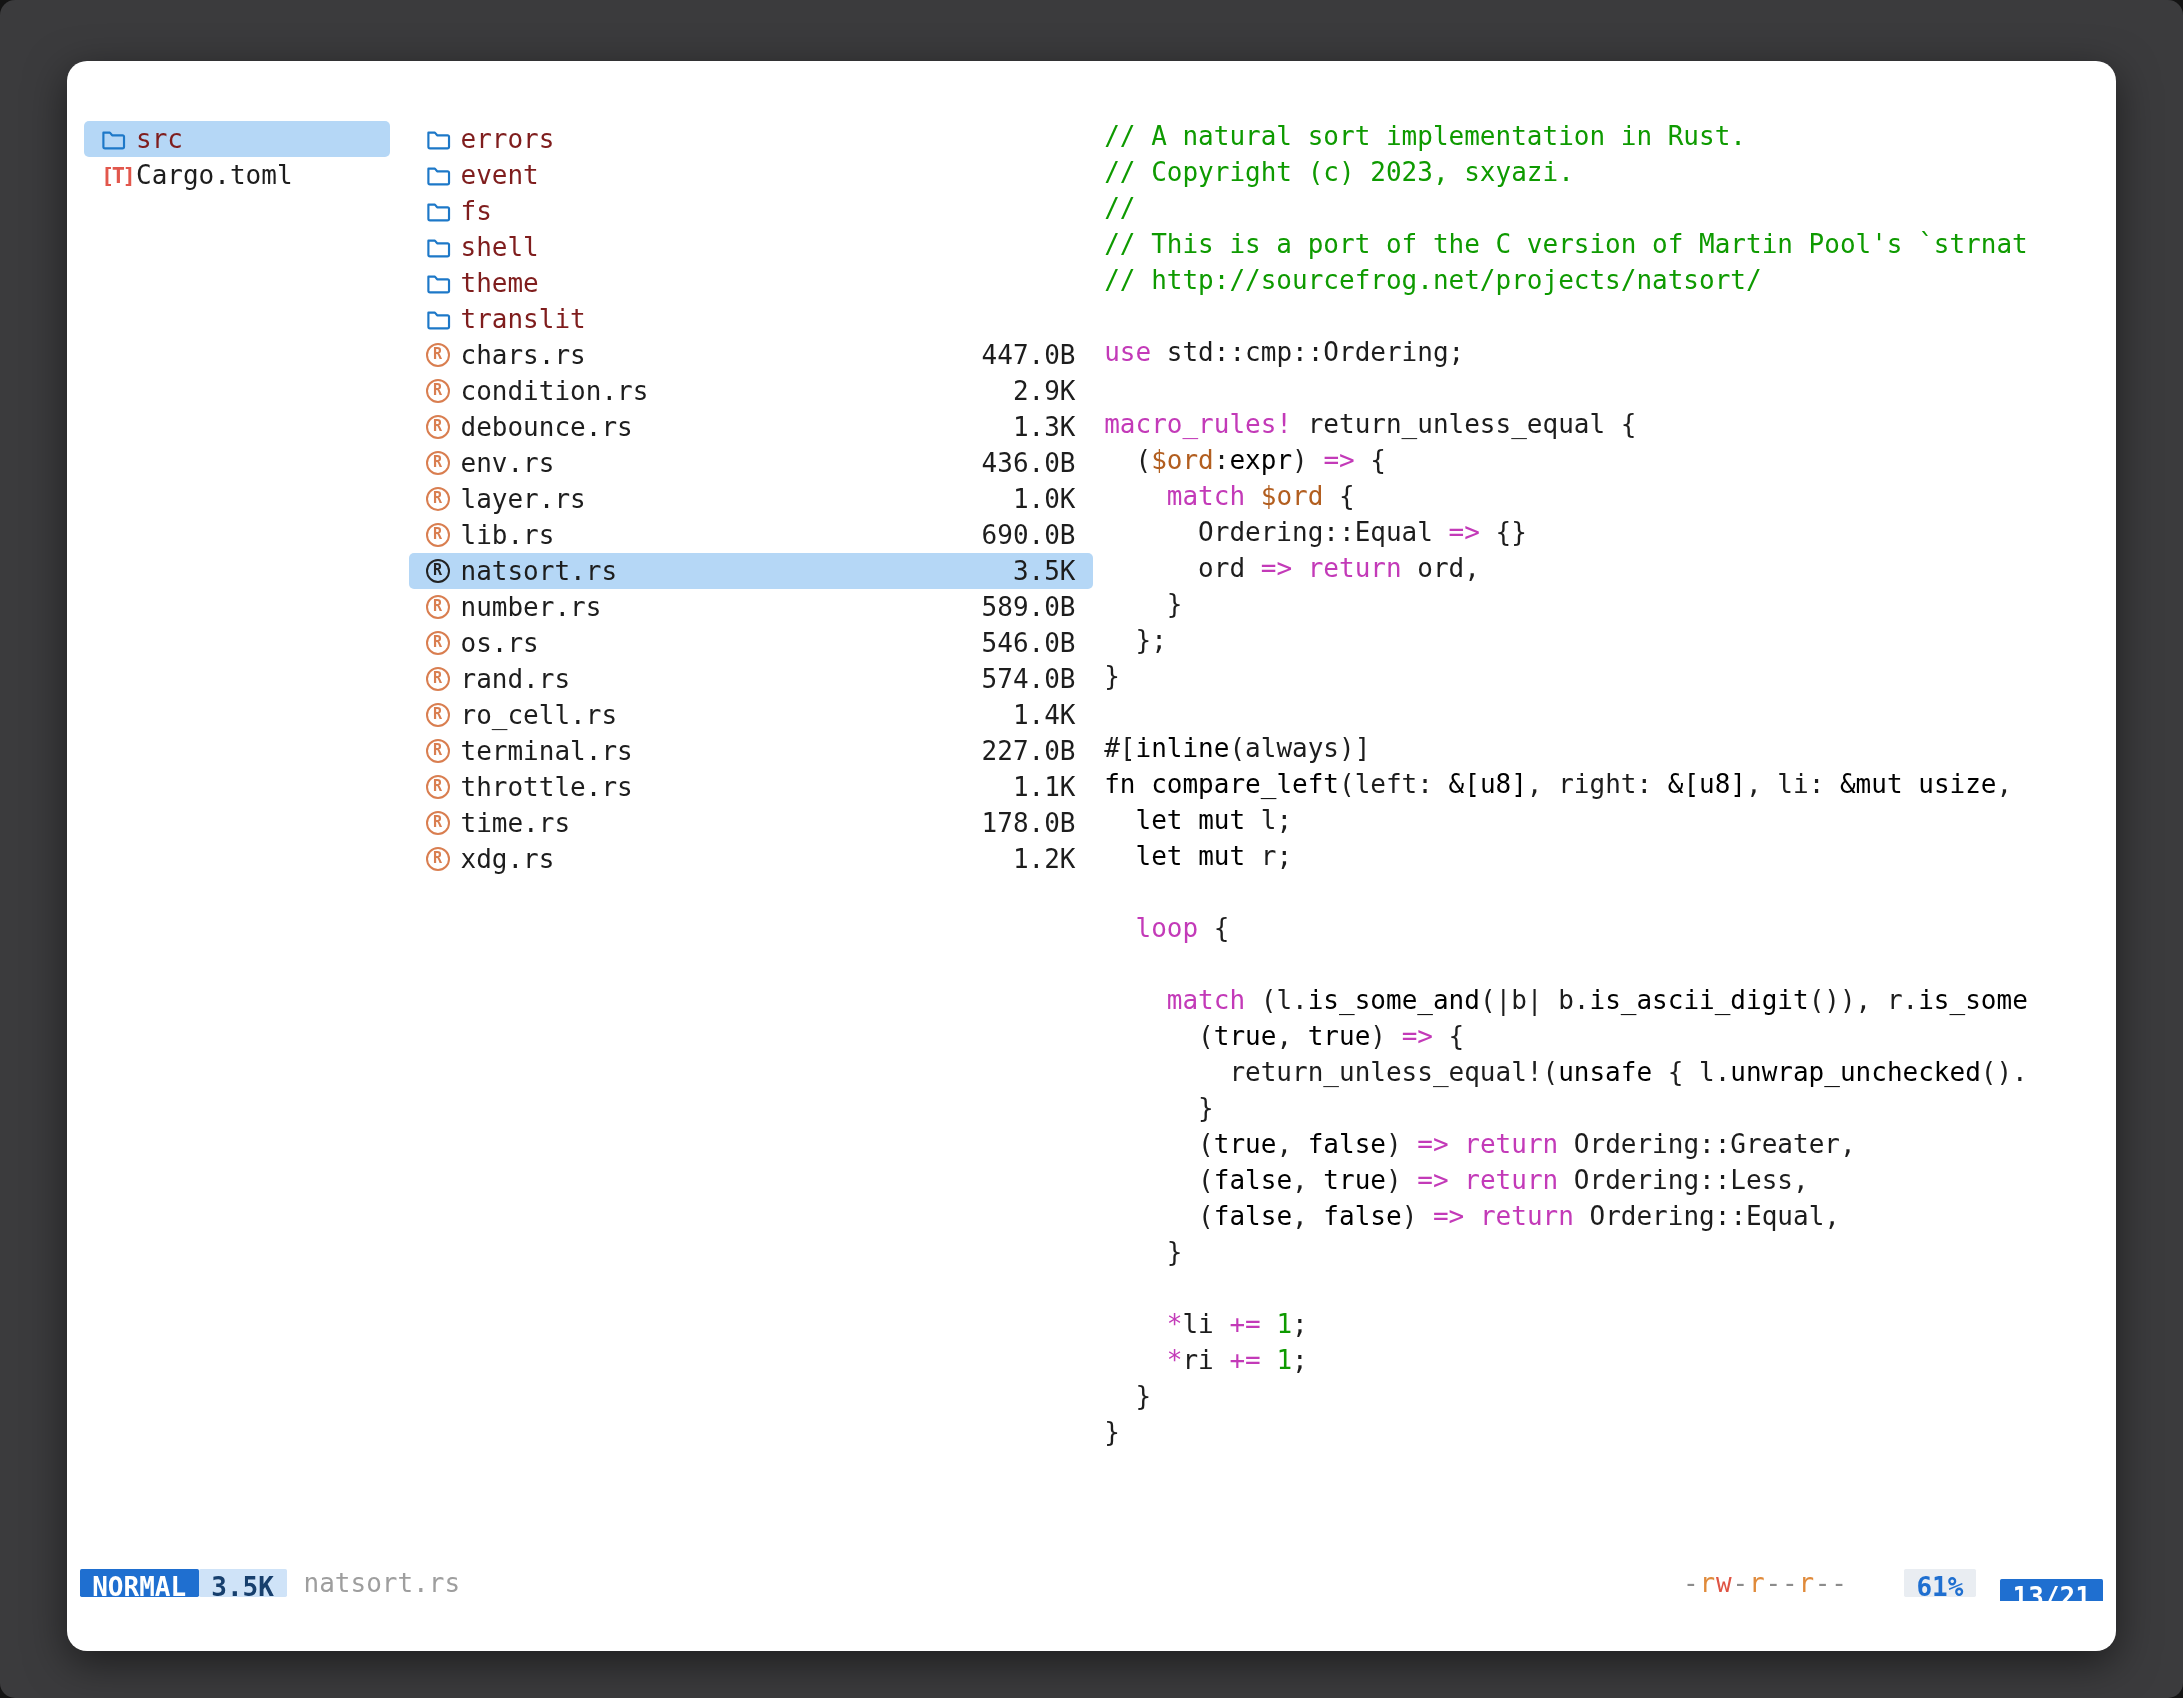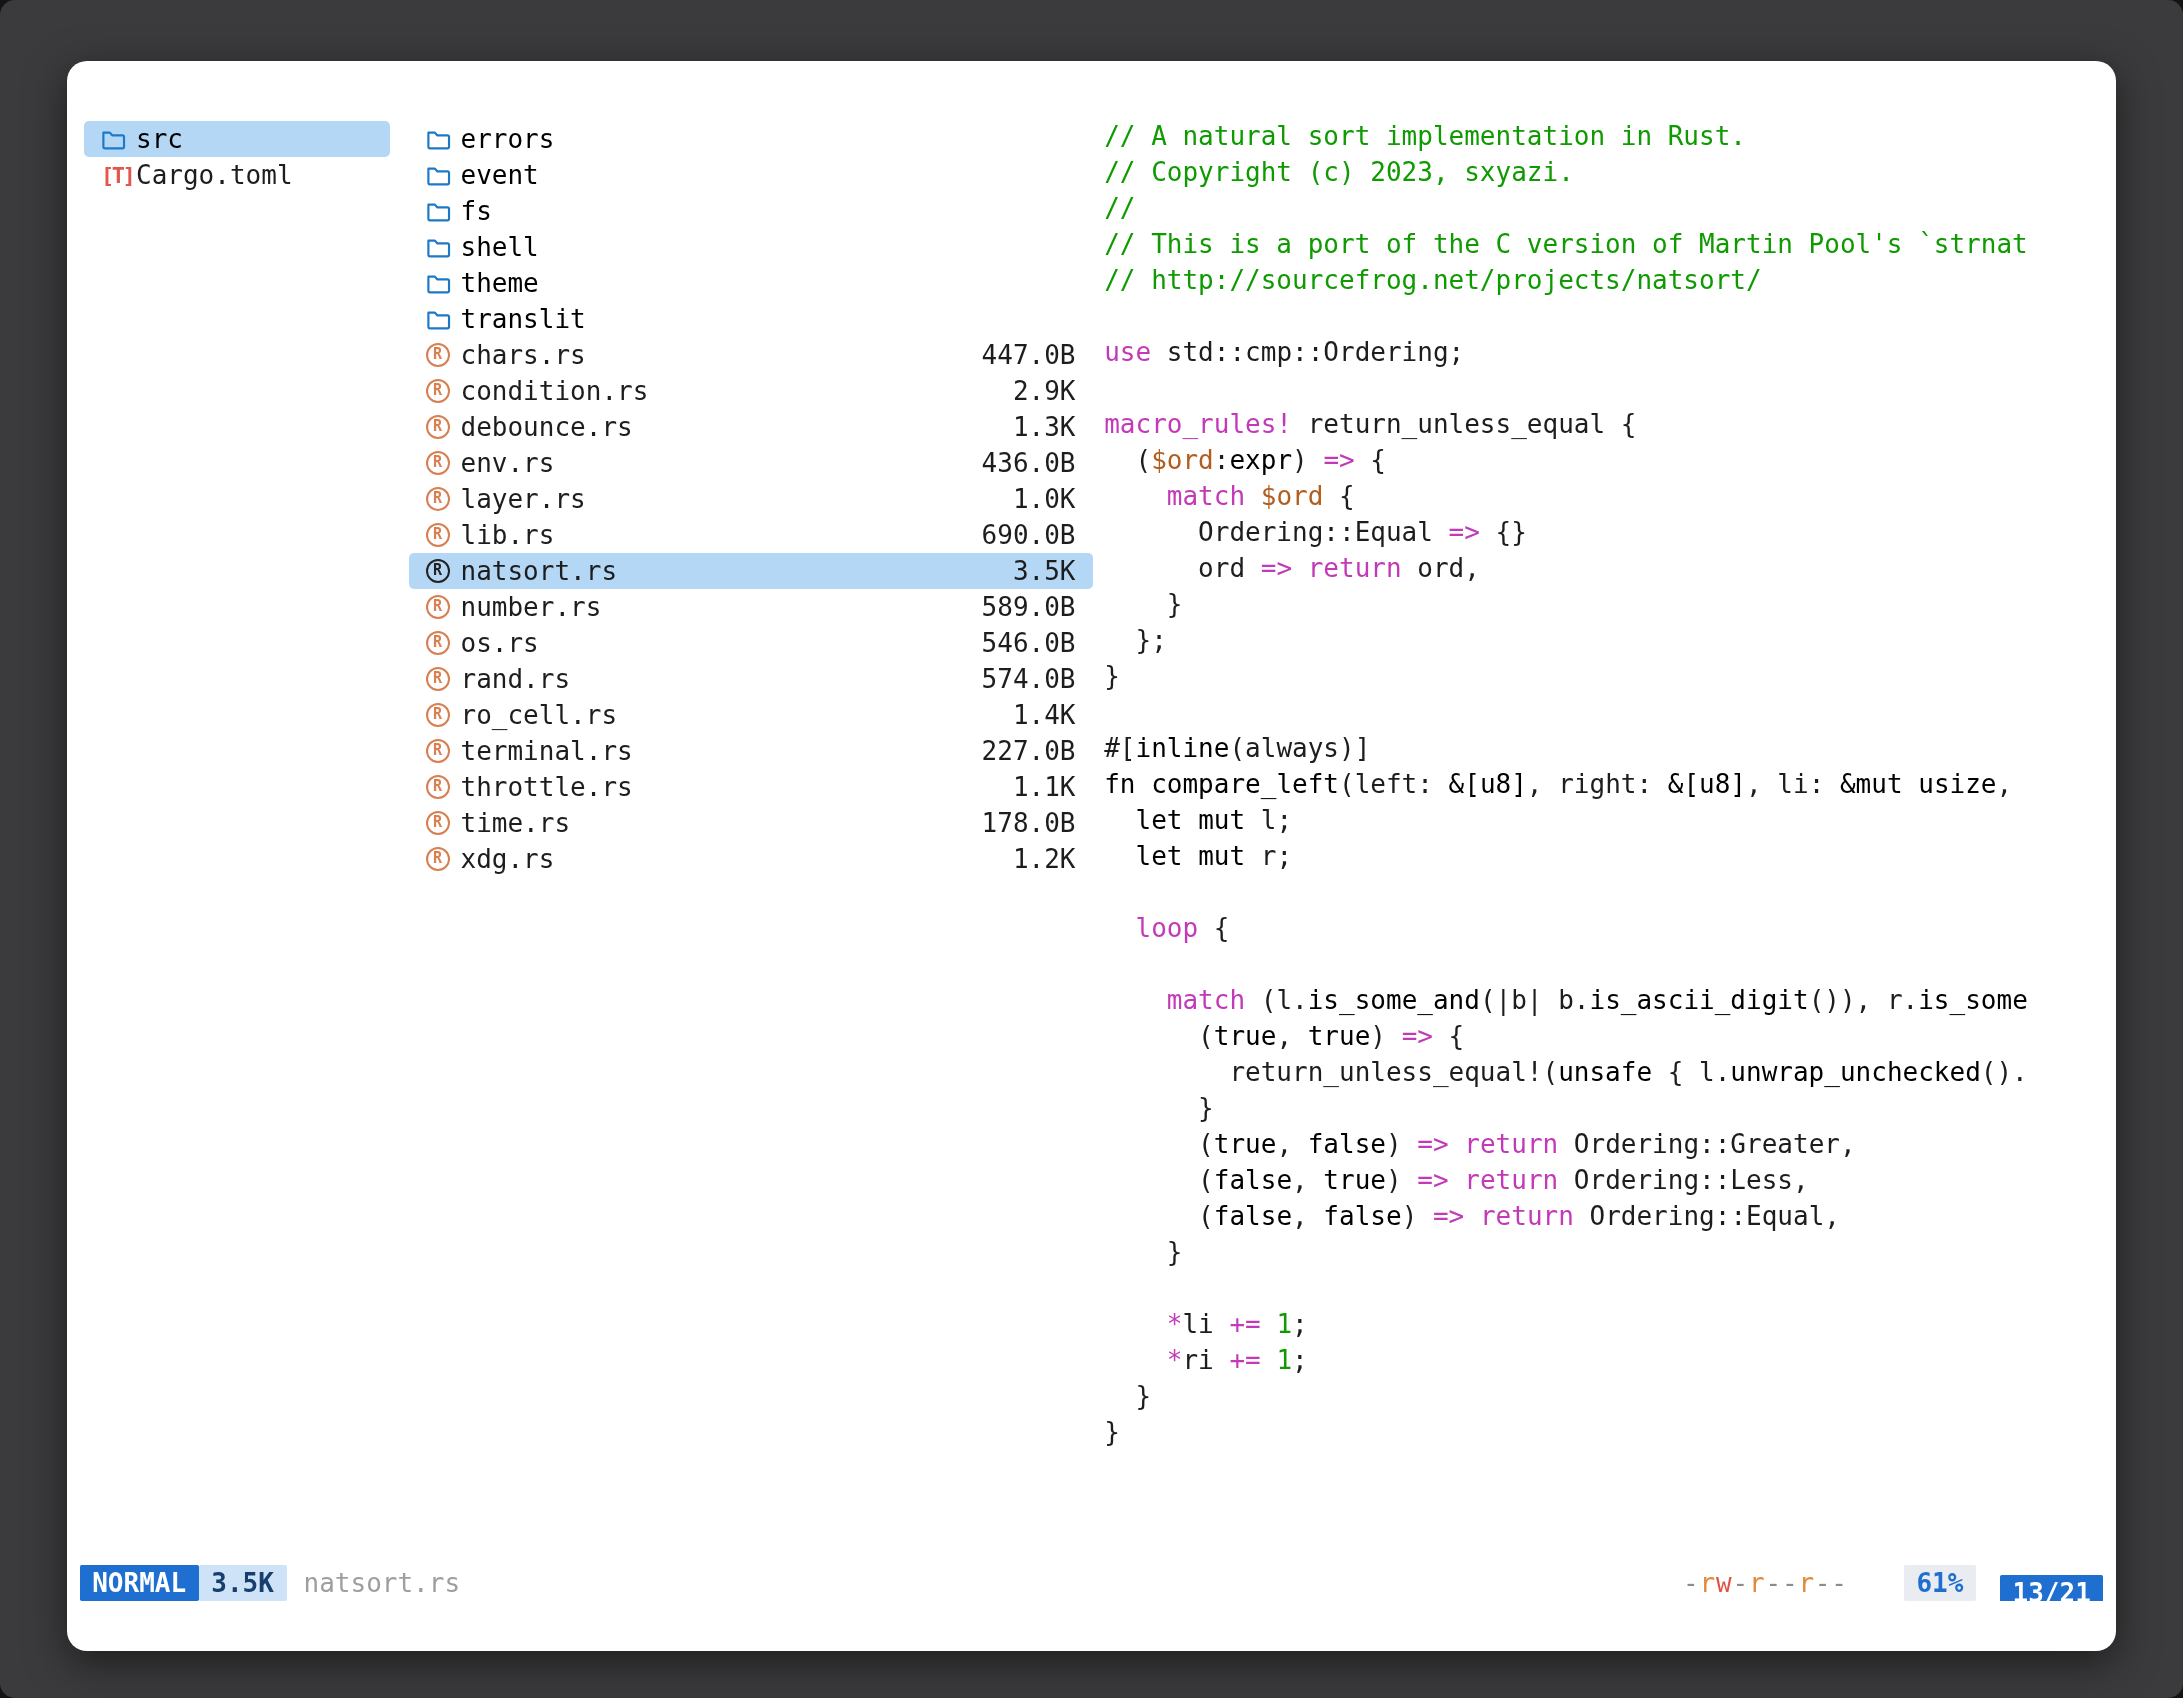--- a/index.html
+++ b/index.html
@@ -43,21 +43,21 @@
     font-size: 26px;
     color: #1d1d1d;
     white-space: pre;
   }
   .row.sel { background: #b5d7f6; }
   .row .icon {
     width: 35px; flex: 0 0 35px;
     display: flex; align-items: center;
     color: #1d78c8;
   }
-  .row.folder .name { color: #000000; }
+  .row.folder .name { color: #7f1d1d; }
   .row .fsize { margin-left: auto; color: #1d1d1d; }
 
   .ricon {
     display: inline-block;
     width: 24px; height: 24px;
     border: 2.5px solid #d97e50;
     border-radius: 50%;
     color: #d97e50;
     font-size: 15px; font-weight: bold;
     line-height: 19.3px; text-align: center;
@@ -83,21 +83,21 @@
   .n { color: #0e9a00; }
 
   .statusbar {
     height: 36px;
     margin: 0 12.6px 50px 12.6px;
     display: flex; align-items: center;
     font-size: 26px;
     overflow: hidden;
   }
   .badge {
-    height: 36px; line-height: 36px;
+    height: 28px; line-height: 36px;
     padding: 0 12.6px;
     font-weight: bold;
     border-radius: 1.7px;
   }
   .mode  { background: #1f6fd0; color: #ffffff; }
   .sizeb { background: #cfe3f8; color: #173f6d; }
   .fname { color: #9e9e9e; margin-left: 17px; }
   .sb-right { margin-left: auto; display: flex; align-items: center; gap: 24px; }
   .perms { margin-right: 32px; letter-spacing: 0.8px; }
   .pd { color: #8c8c8c; }

